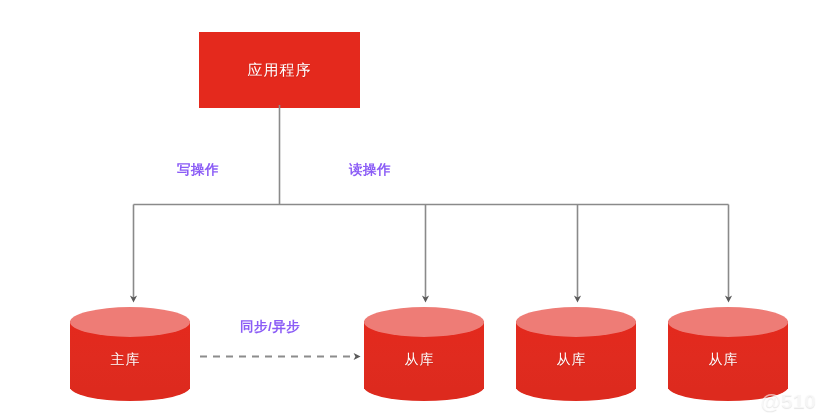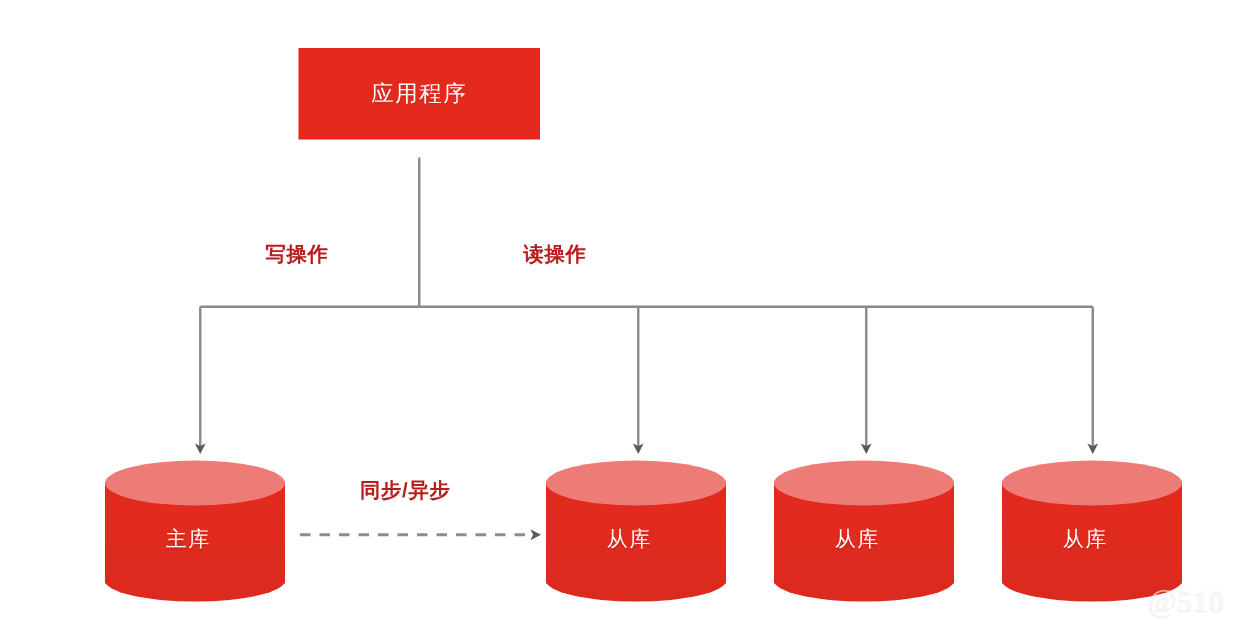--- a/index.html
+++ b/index.html
@@ -16,21 +16,21 @@
     height: 419px;
     background: #ffffff;
     overflow: hidden;
   }
   
   .app-box {
     position: absolute;
     left: 199px;
     top: 32px;
     width: 161px;
-    height: 61px;
+    height: 76px;
     background: #e4291d;
     box-shadow: 0 0 0 1px rgba(255,255,255,0.0);
     display: flex;
     align-items: center;
     justify-content: center;
   }
   .app-box-label {
     color: #ffffff;
     font-size: 15px;
     letter-spacing: 1px;
@@ -43,21 +43,21 @@
     left: 0;
     top: 0;
     width: 824px;
     height: 419px;
     pointer-events: none;
   }
   
   .edge-label {
     position: absolute;
     font-size: 13.5px;
-    color: #b91c1c;
+    color: #8b5cf6;
     font-weight: 600;
     white-space: nowrap;
     letter-spacing: 0.5px;
   }
   .label-write { left: 177px; top: 161px; }
   .label-read  { left: 349px; top: 161px; }
   .label-sync  { left: 240px; top: 318px; }
 
   
   .cylinder {
@@ -112,21 +112,20 @@
     position: absolute;
     right: 8px;
     bottom: 6px;
     display: flex;
     align-items: baseline;
     gap: 0px;
     font-size: 21px;
     font-weight: 700;
     letter-spacing: 0px;
     pointer-events: none;
-    font-family: Liberation Serif, serif;
   }
   .wm-dim {
     color: rgba(255,255,255,0.62);
     text-shadow: 0 1px 1px rgba(0,0,0,0.10);
   }
   .wm-strong {
     color: #d8d2bd;
     text-shadow: 0 1px 0 rgba(90,80,50,0.55);
   }
 </style>

